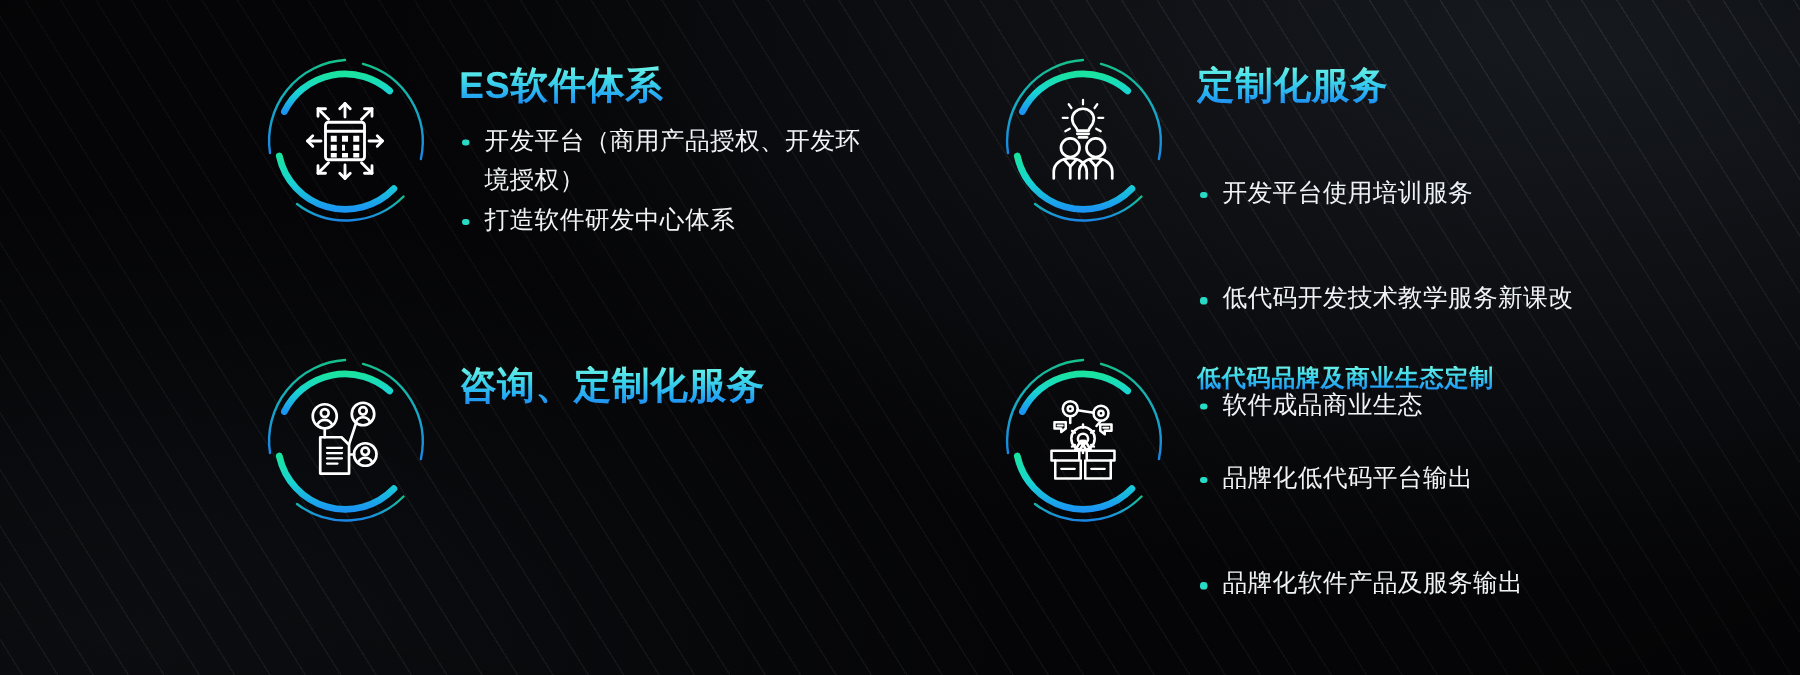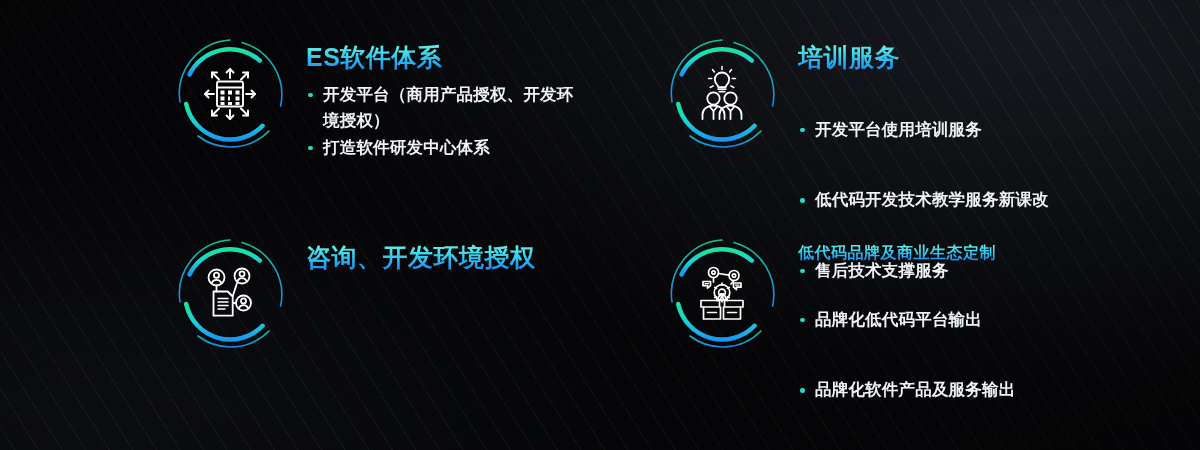--- a/index.html
+++ b/index.html
@@ -94,21 +94,21 @@
   }
   .card.c4 .title { font-size:16px; }
 
   ul.points { list-style:none; }
   ul.points li {
     position:relative;
     padding-left:17px;
     font-size:16.5px;
     line-height:1.62;
     color:#eff3f5;
-    font-weight:700;
+    font-weight:400;
     letter-spacing:0.2px;
   }
   ul.points li::before {
     content:"";
     position:absolute;
     left:2px; top:12px;
     width:4.5px; height:4.5px;
     border-radius:50%;
     background:#28dac6;
   }
@@ -242,25 +242,25 @@
             <path d="M11.5 56v-4.5c0-5.2 4.9-9 11-9s11 3.8 11 9V56"></path>
             <path d="M28.5 56v-4.5c0-5.2 4.9-9 11-9s11 3.8 11 9V56"></path>
             <polyline points="18.5,43.5 22.5,48 26.5,43.5"></polyline>
             <polyline points="35.5,43.5 39.5,48 43.5,43.5"></polyline>
             <line x1="22.5" y1="48" x2="22.5" y2="56"></line>
             <line x1="39.5" y1="48" x2="39.5" y2="56"></line>
           </svg>
         </div>
       </div>
       <div class="body">
-        <div class="title">培训服务</div>
+        <div class="title">定制化服务</div>
         <ul class="points">
           <li>开发平台使用培训服务</li>
           <li>低代码开发技术教学服务新课改</li>
-          <li>售后技术支撑服务</li>
+          <li>软件成品商业生态</li>
         </ul>
       </div>
     </div>
 
     <div class="card c3">
       <div class="badge">
         <svg viewBox="0 0 124 124">
           <defs>
             <linearGradient id="ga3" x1="0" y1="0" x2="0" y2="1">
               <stop offset="0%" stop-color="#1ae3a0"></stop>
@@ -301,21 +301,21 @@
               <line x1="19" y1="42.5" x2="29" y2="42.5"></line>
               <line x1="19" y1="46" x2="26" y2="46"></line>
             </g>
             <line x1="17.5" y1="22.5" x2="17.5" y2="28.5"></line>
             <line x1="33.7" y1="33.3" x2="38.2" y2="19.5"></line>
             <line x1="34" y1="40" x2="37" y2="40"></line>
           </svg>
         </div>
       </div>
       <div class="body">
-        <div class="title">咨询、开发环境授权</div>
+        <div class="title">咨询、定制化服务</div>
       </div>
     </div>
 
     <div class="card c4">
       <div class="badge">
         <svg viewBox="0 0 124 124">
           <defs>
             <linearGradient id="ga4" x1="0" y1="0" x2="0" y2="1">
               <stop offset="0%" stop-color="#1ae3a0"></stop>
                 <stop offset="48%" stop-color="#19d5d2"></stop>

